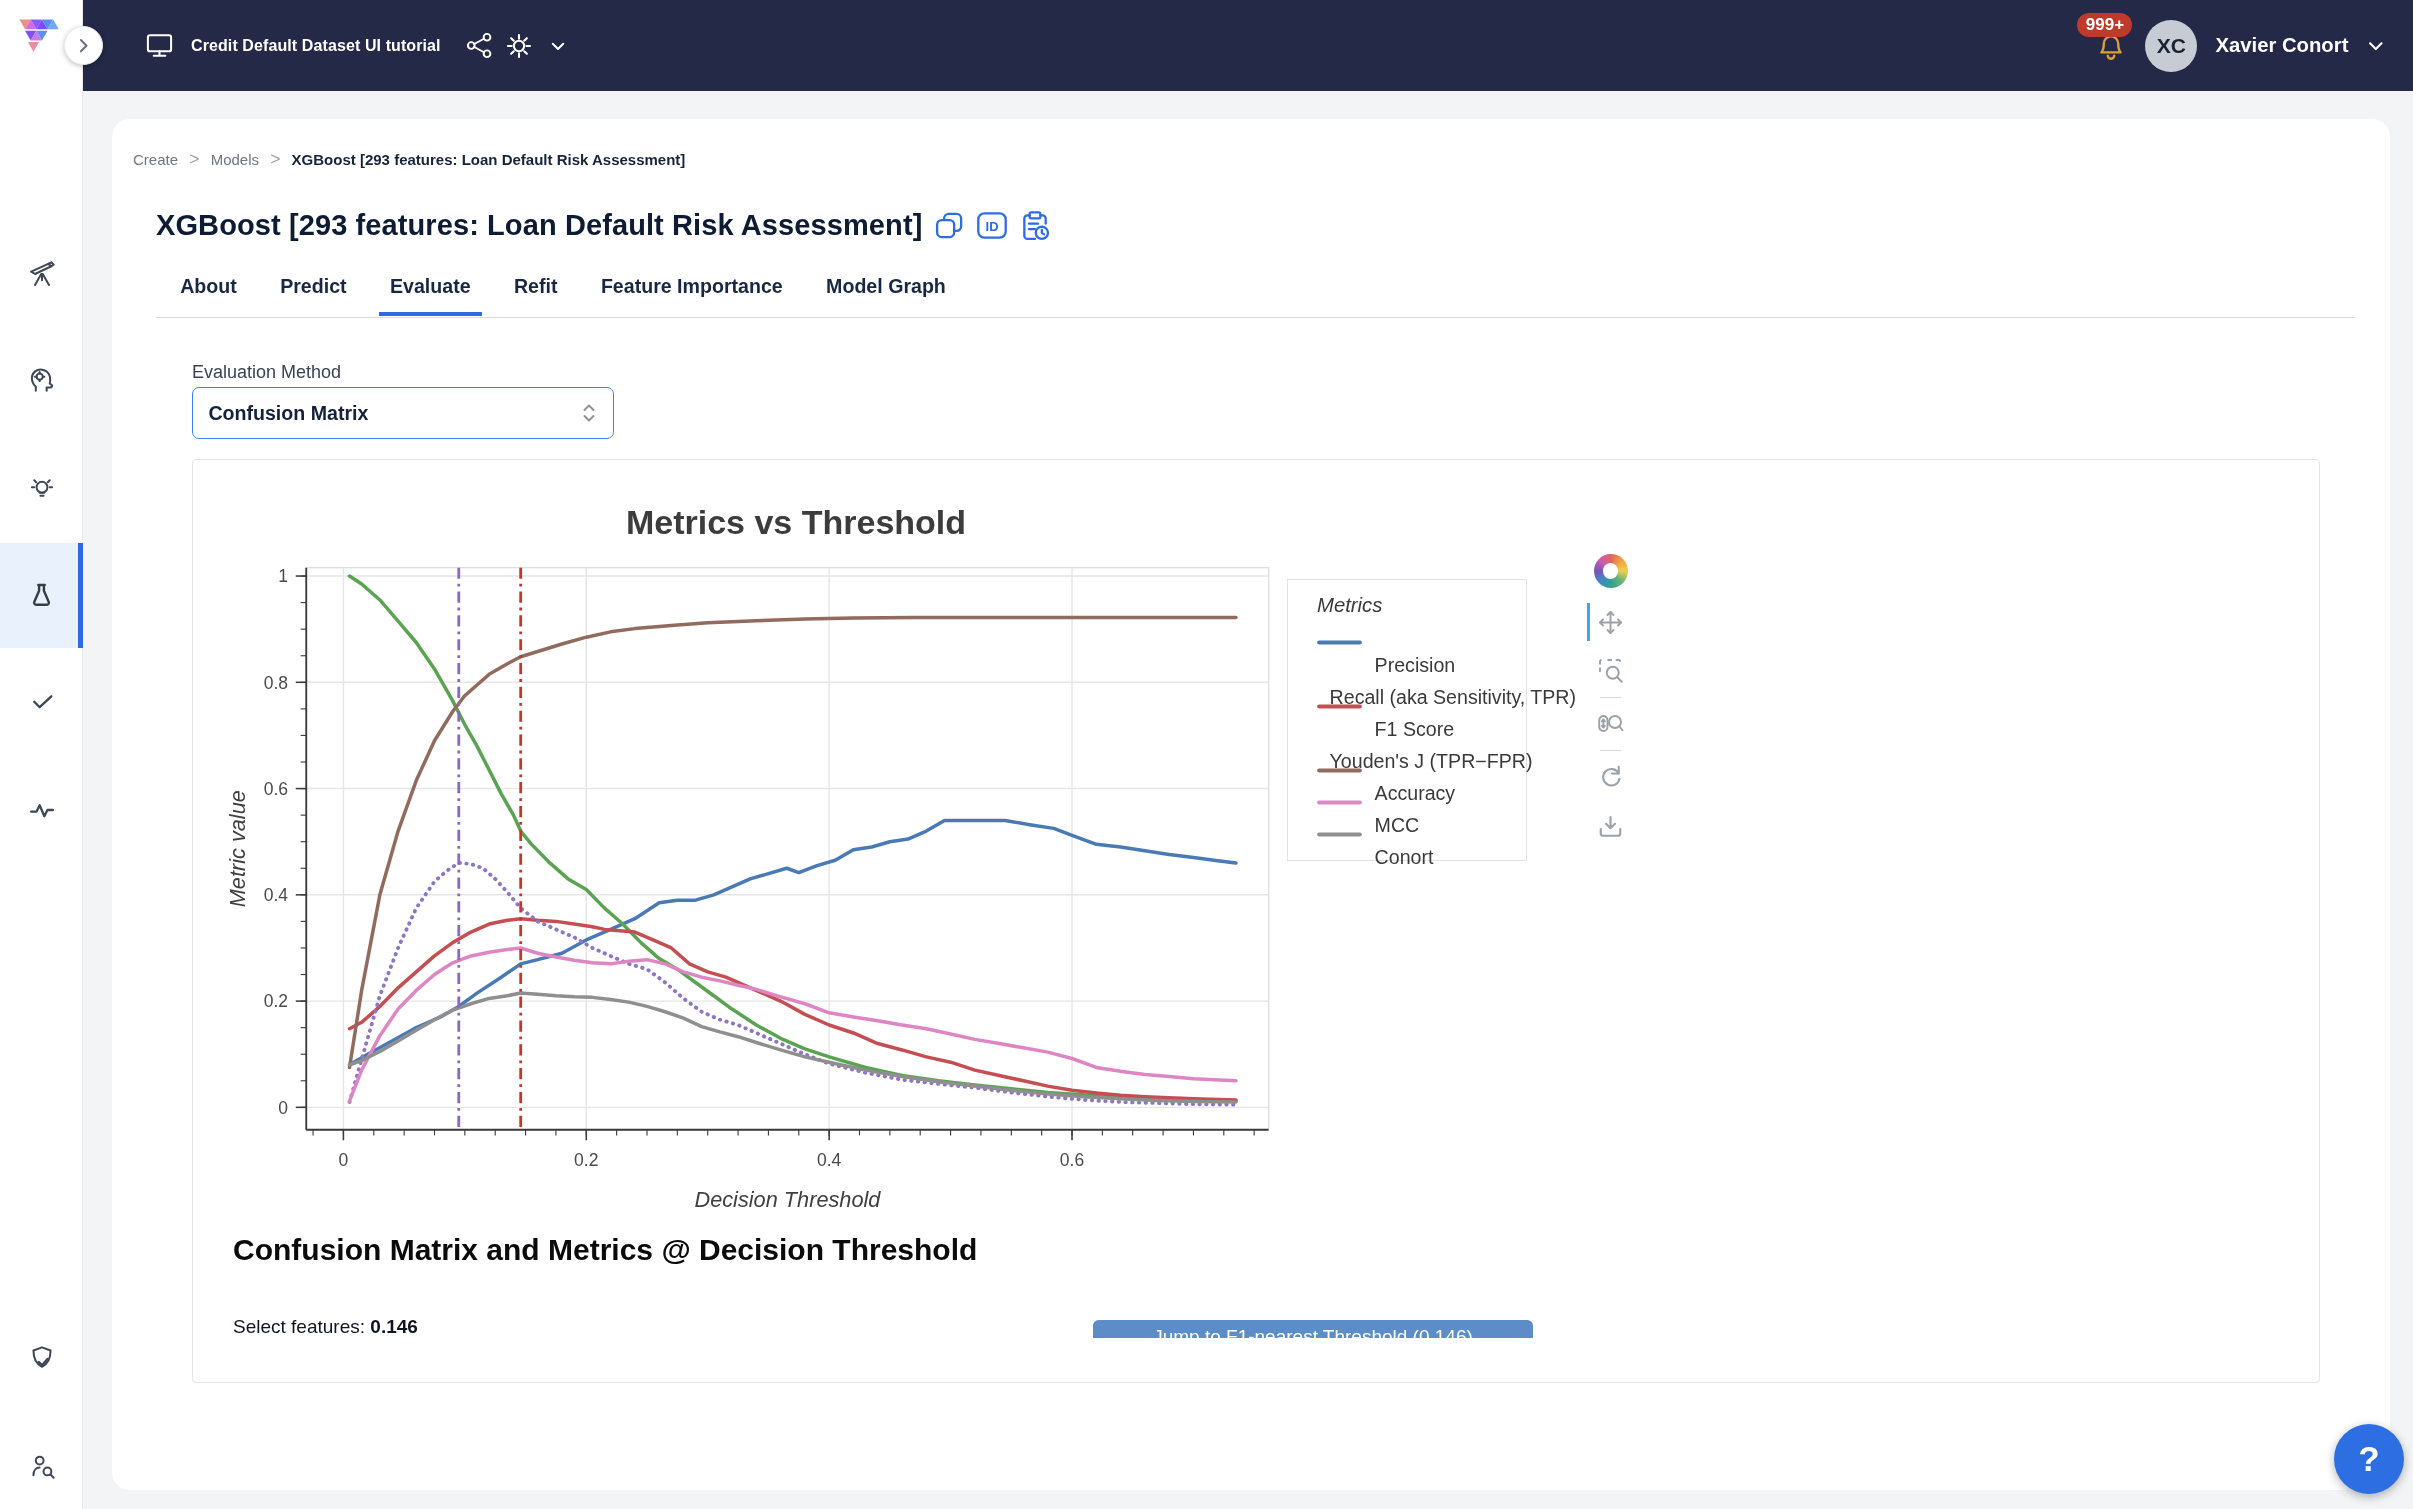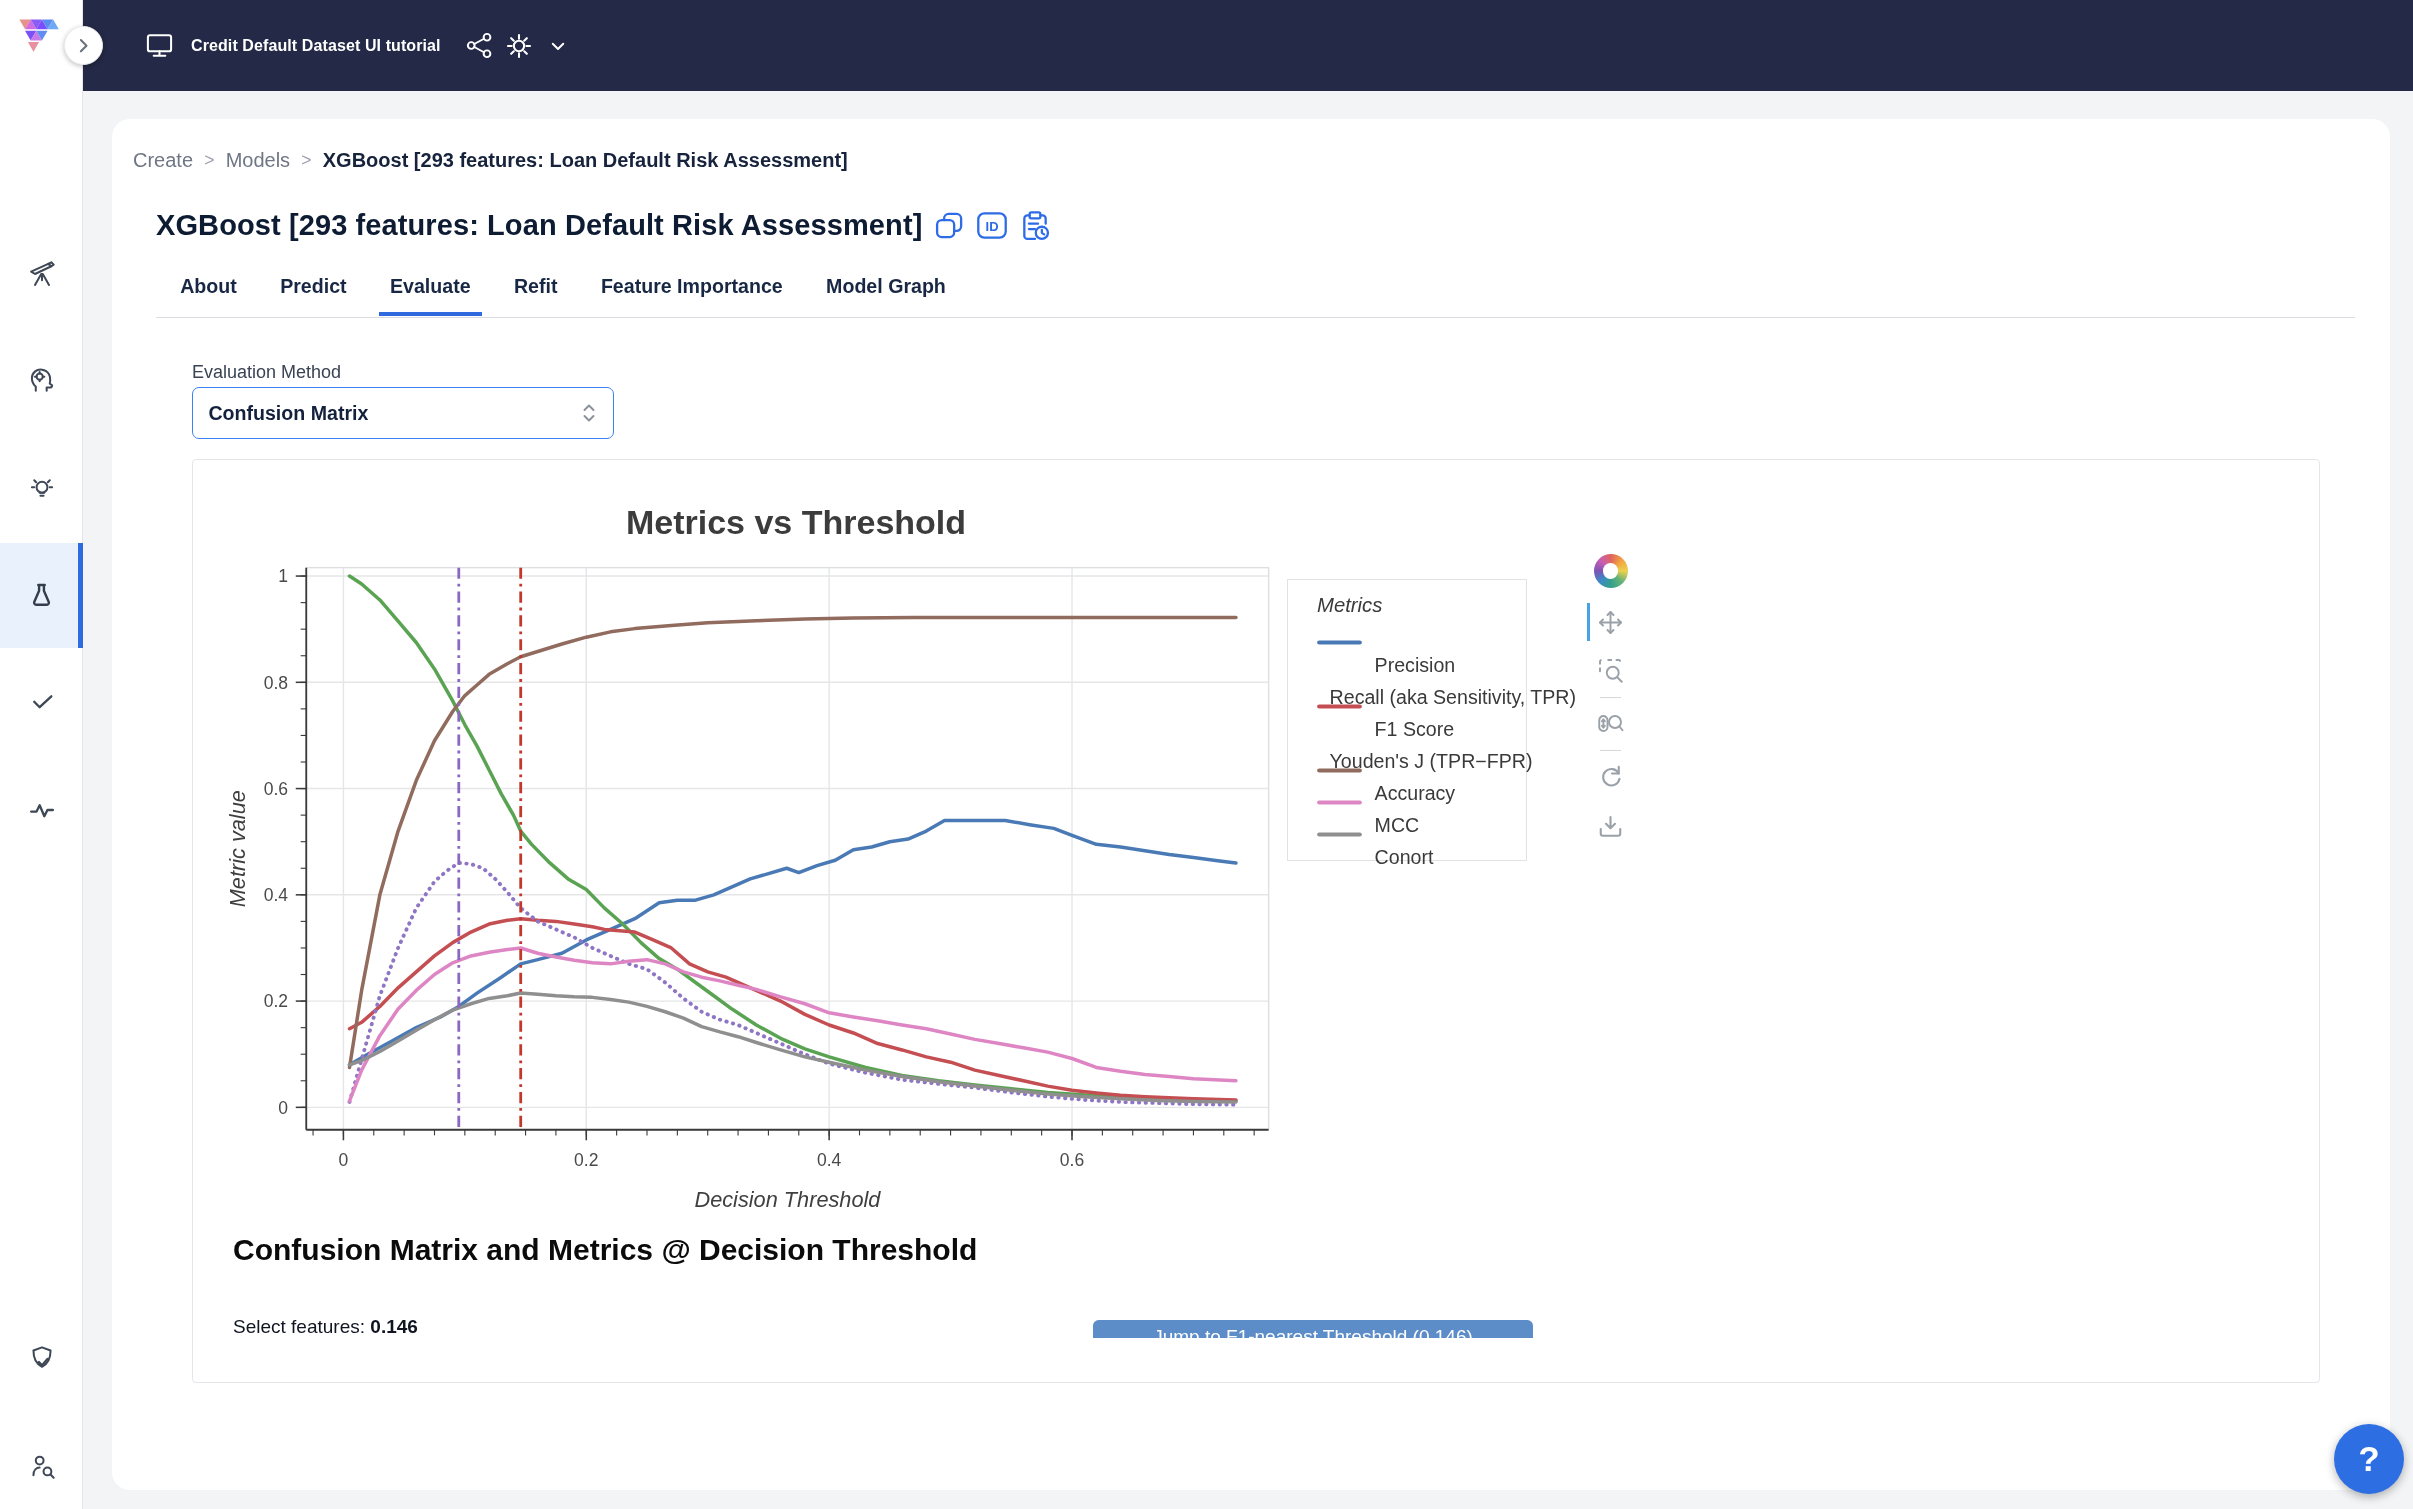--- a/index.html
+++ b/index.html
@@ -22,21 +22,21 @@
   
   .sidebar{left:0;top:0;width:83px;height:1509px;background:#fff;border-right:0.7px solid #e4e6ea;}
   .side-item{position:absolute;left:0;width:83px;height:77px;display:flex;align-items:center;justify-content:center;cursor:pointer;}
   .side-item.active{background:#e9f2fc;height:105px;}
   .side-item.active::after{content:"";position:absolute;right:0;top:0;width:4.9px;height:100%;background:#2f6bdf;}
   .collapse-btn{left:64px;top:26px;width:39px;height:39px;border-radius:50%;background:#fff;border:0.7px solid #ececec;
      box-shadow:0 1.4px 5.6px rgba(0,0,0,.25);display:flex;align-items:center;justify-content:center;z-index:30;cursor:pointer;}
 
   
   .panel{left:112px;top:119px;width:2278px;height:1371px;background:#fff;border-radius:18px;}
-  .crumb{font-size:20px;color:#6f7684;}
+  .crumb{font-size:15px;color:#6f7684;}
   .crumb.current{color:#17233c;font-weight:600;}
   .crumb-sep{font-size:17.5px;color:#9aa0ab;margin:0 11.2px;}
   .page-title{font-size:29px;font-weight:700;color:#0d1b33;letter-spacing:0.1px;}
   .tabs{display:flex;gap:21px;}
   .tab{font-size:19.6px;font-weight:700;color:#182743;padding:9.8px 11.2px 17px 11.2px;position:relative;cursor:pointer;white-space:nowrap;}
   .tab.active::after{content:"";position:absolute;left:0;bottom:-1.4px;width:100%;height:4.2px;background:#2f6bdf;}
   .tabline{background:#dadce2;height:1.4px;}
   .field-label{font-size:18px;color:#3a4354;}
   .select{width:422px;height:52px;border:1.4px solid #3b82f6;border-radius:7px;background:#fff;display:flex;
           align-items:center;padding:0 15.4px;cursor:pointer;}
@@ -169,20 +169,36 @@
         <circle cx="19" cy="19" r="7"></circle>
         <path d="M19 4 v5 M19 29 v5 M4 19 h5 M29 19 h5 M8.4 8.4 l3.5 3.5 M26.1 26.1 l3.5 3.5 M29.6 8.4 l-3.5 3.5 M11.9 26.1 l-3.5 3.5"></path>
       </svg>
     </span>
     <span class="nav-icon" style="margin-left:15.4px">
       <svg class="icon" width="18" height="18" viewBox="0 0 24 24" fill="none" stroke="#fff" stroke-width="2.6" stroke-linecap="round" stroke-linejoin="round">
         <path d="M5 9 l7 7 7-7"></path>
       </svg>
     </span>
 
+    <div class="nav-right">
+      <span class="nav-icon" style="position:relative">
+        <svg class="icon" width="32" height="32" viewBox="0 0 40 40" fill="none" stroke="#dd9f33" stroke-width="3" stroke-linecap="round" stroke-linejoin="round">
+          <path d="M8 28 c3-3 3-8 3-11 a9 9 0 0 1 18 0 c0 3 0 8 3 11 Z"></path>
+          <path d="M16 32 a4 4 0 0 0 8 0"></path>
+        </svg>
+        <span class="badge">999+</span>
+      </span>
+      <span class="avatar">XC</span>
+      <span class="user-name">Xavier Conort</span>
+      <span class="nav-icon">
+        <svg class="icon" width="19.6" height="19.6" viewBox="0 0 24 24" fill="none" stroke="#fff" stroke-width="2.6" stroke-linecap="round" stroke-linejoin="round">
+          <path d="M5 9 l7 7 7-7"></path>
+        </svg>
+      </span>
+    </div>
   </header>
 
   <div class="abs panel"></div>
 
   <div class="abs" style="left:133px;top:149px;display:flex;align-items:center">
     <span class="crumb">Create</span>
     <span class="crumb-sep">&gt;</span>
     <span class="crumb">Models</span>
     <span class="crumb-sep">&gt;</span>
     <span class="crumb current">XGBoost [293 features: Loan Default Risk Assessment]</span>

